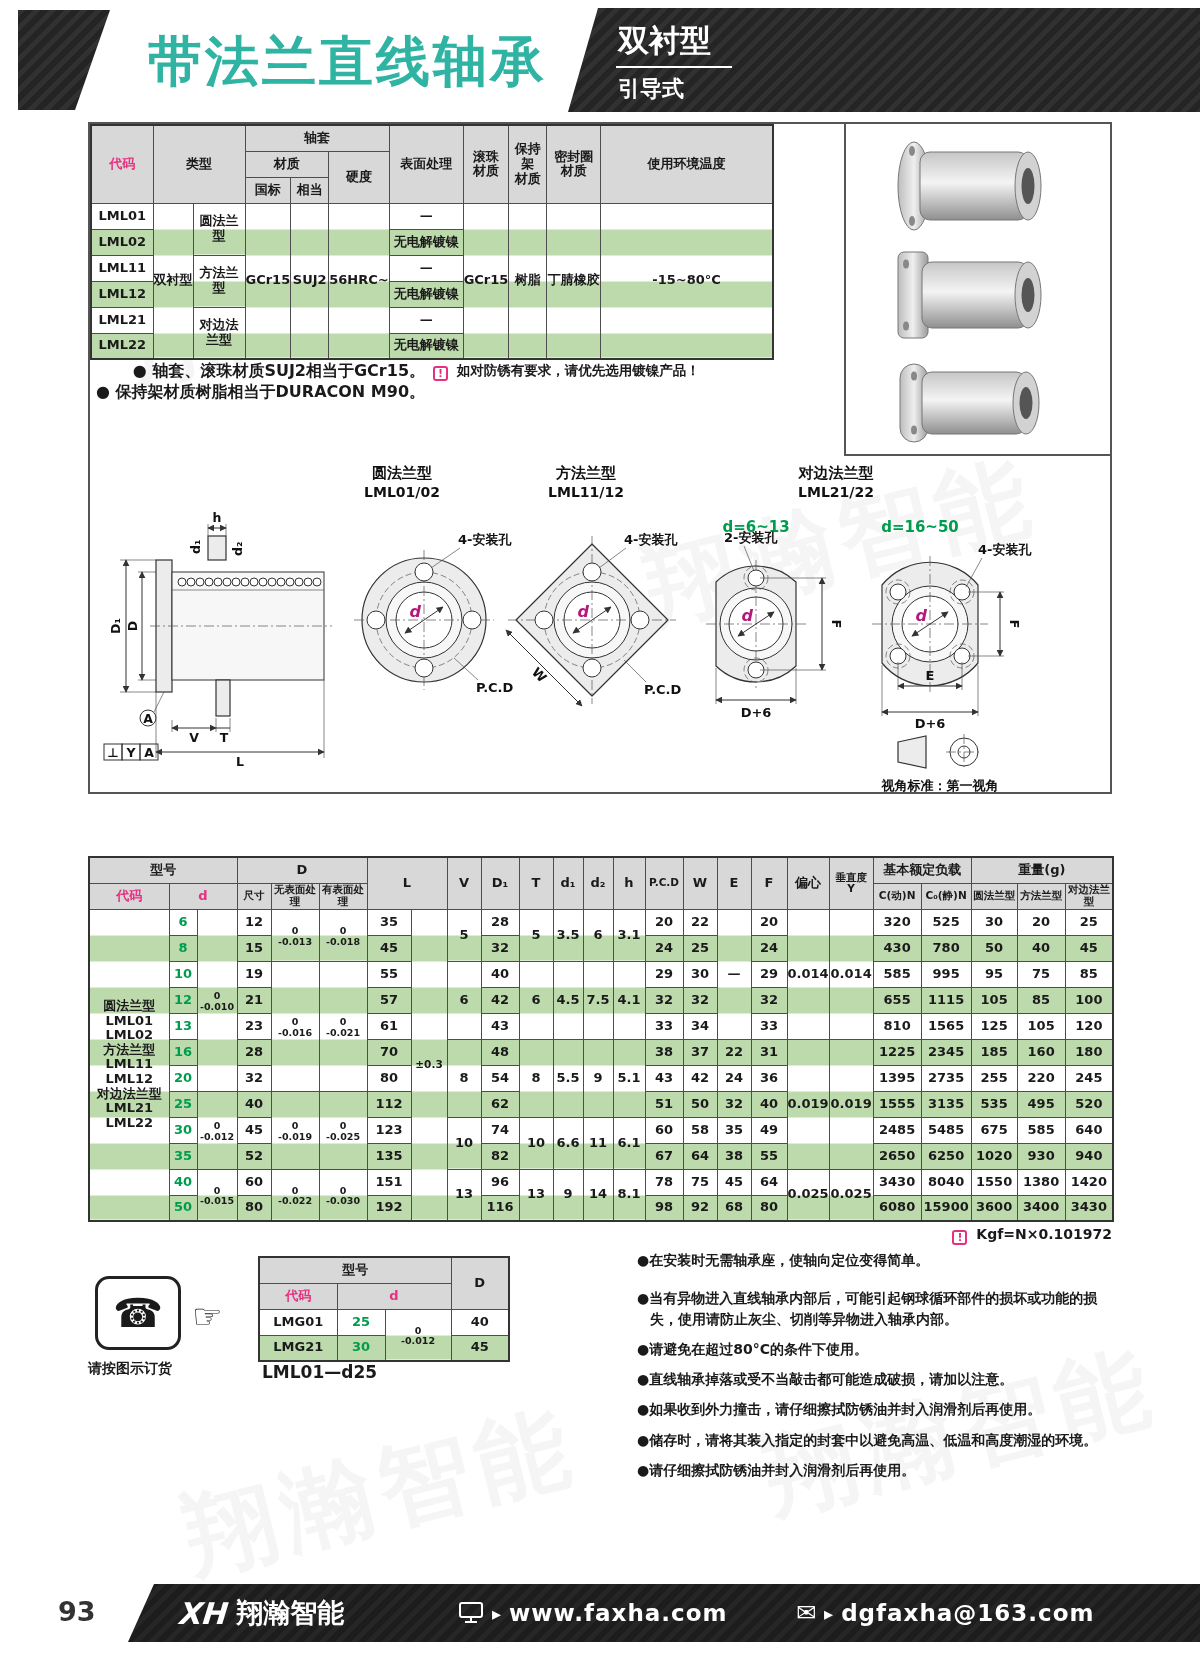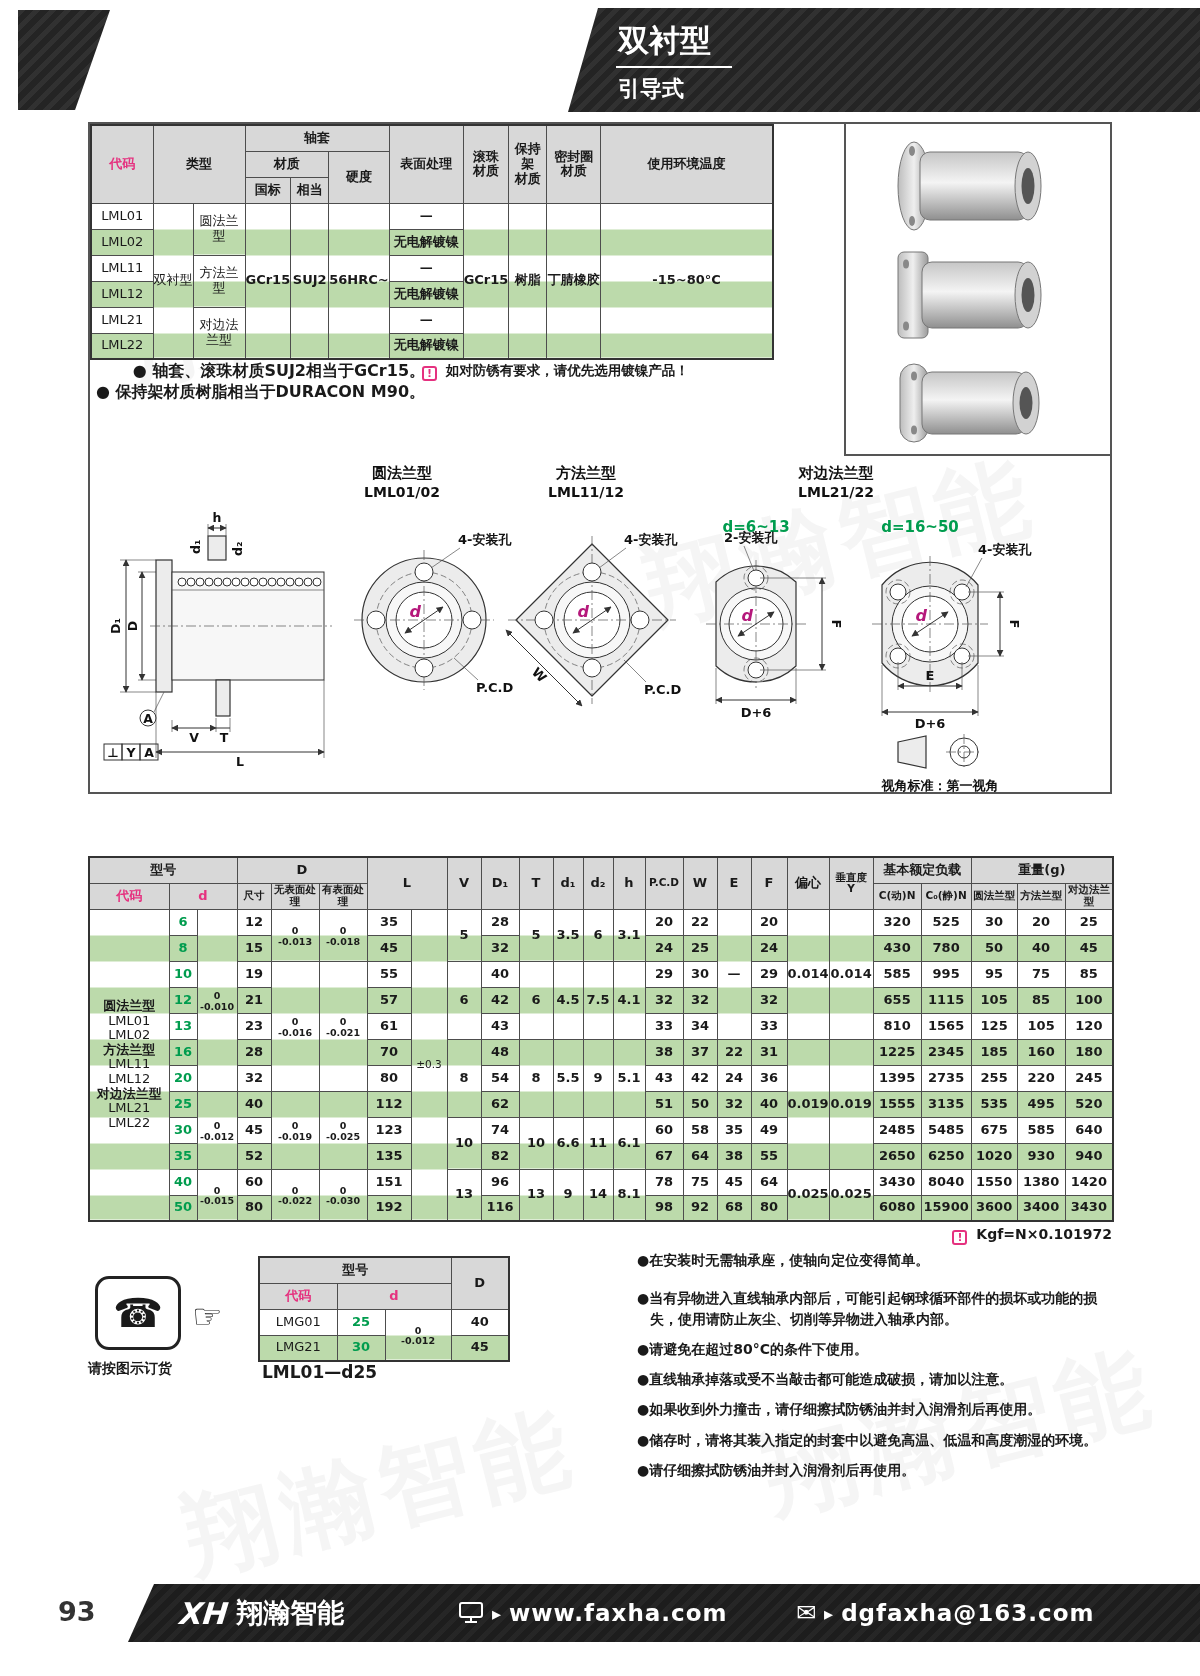--- a/index.html
+++ b/index.html
@@ -36,29 +36,29 @@
 
 .tbl{border-collapse:collapse; table-layout:fixed; background:#fff; font-size:13px;}
 .tbl td{border:1px solid var(--bd); text-align:center; vertical-align:middle;
   padding:0; height:26px; line-height:1.12; overflow:hidden;}
 .tbl thead td{background:var(--hgray); font-weight:bold;}
 .tbl{border:2px solid #333;}
 .cw{background:#fff;} .cg{background:var(--green);}
 .mW{background:repeating-linear-gradient(to bottom,#fff 0 26px,var(--green) 26px 52px);}
 .mG{background:repeating-linear-gradient(to bottom,var(--green) 0 26px,#fff 26px 52px);}
 .pk{color:var(--pink);} .gd{color:var(--dgreen); font-weight:bold;}
-.b{font-weight:normal;margin-top:16px;}
+.b{font-weight:bold;margin-top:16px;}
 .sm{font-size:10.5px;}
 .tol{display:inline-flex; flex-direction:column; font-size:9.5px; line-height:1.1; font-weight:bold;}
 .lbl{font-weight:bold; font-size:13px; line-height:16px;}
 .spec-wrap{position:absolute; left:0; top:0;}
 .bodycell{font-weight:600;}
 
 .spec-notes{position:absolute; left:96px; top:360px; font-size:16px; font-weight:bold; line-height:21px;text-align:right;}
-.spec-warn{position:absolute; left:422px; top:362px; font-size:13.5px; font-weight:bold;}
+.spec-warn{position:absolute; left:433px; top:362px; font-size:13.5px; font-weight:bold;}
 .warn-ico{display:inline-block; width:15px; height:15px; border:2px solid var(--pink); border-radius:3px;
   color:var(--pink); font-weight:bold; text-align:center; line-height:11px; font-size:11px;
   margin-right:4px; vertical-align:-2px; background:#fff;}
 
 .drawings{position:absolute; left:4px; top:328px; width:1014px; height:340px;}
 svg{font-family:inherit;}
 .ln{stroke:#333; stroke-width:1; fill:none;}
 .thin{stroke:#555; stroke-width:0.7; fill:none;}
 .dash{stroke-dasharray:6 3;}
 .cl{stroke-dasharray:10 3 2 3;}
@@ -109,20 +109,21 @@
 <div class="page">
 
   <div class="wm" style="left:120px; top:240px;">翔瀚智能</div>
   <div class="wm" style="left:640px; top:480px;">翔瀚智能</div>
   <div class="wm" style="left:110px; top:890px;">翔瀚智能</div>
   <div class="wm" style="left:660px; top:1010px;">翔瀚智能</div>
   <div class="wm" style="left:180px; top:1430px;">翔瀚智能</div>
   <div class="wm" style="left:760px; top:1370px;">翔瀚智能</div>
 
   <div class="hdr-left"></div>
+  <div class="hdr-title">带法兰直线轴承</div>
   <div class="hdr-band">
     <div class="hdr-sub1">双衬型</div>
     <div class="hdr-line"></div>
     <div class="hdr-sub2">引导式</div>
   </div>
 
   <div class="content-box">
     <div class="spec-wrap" id="specTbl">
         <table class="tbl">
           <colgroup>

